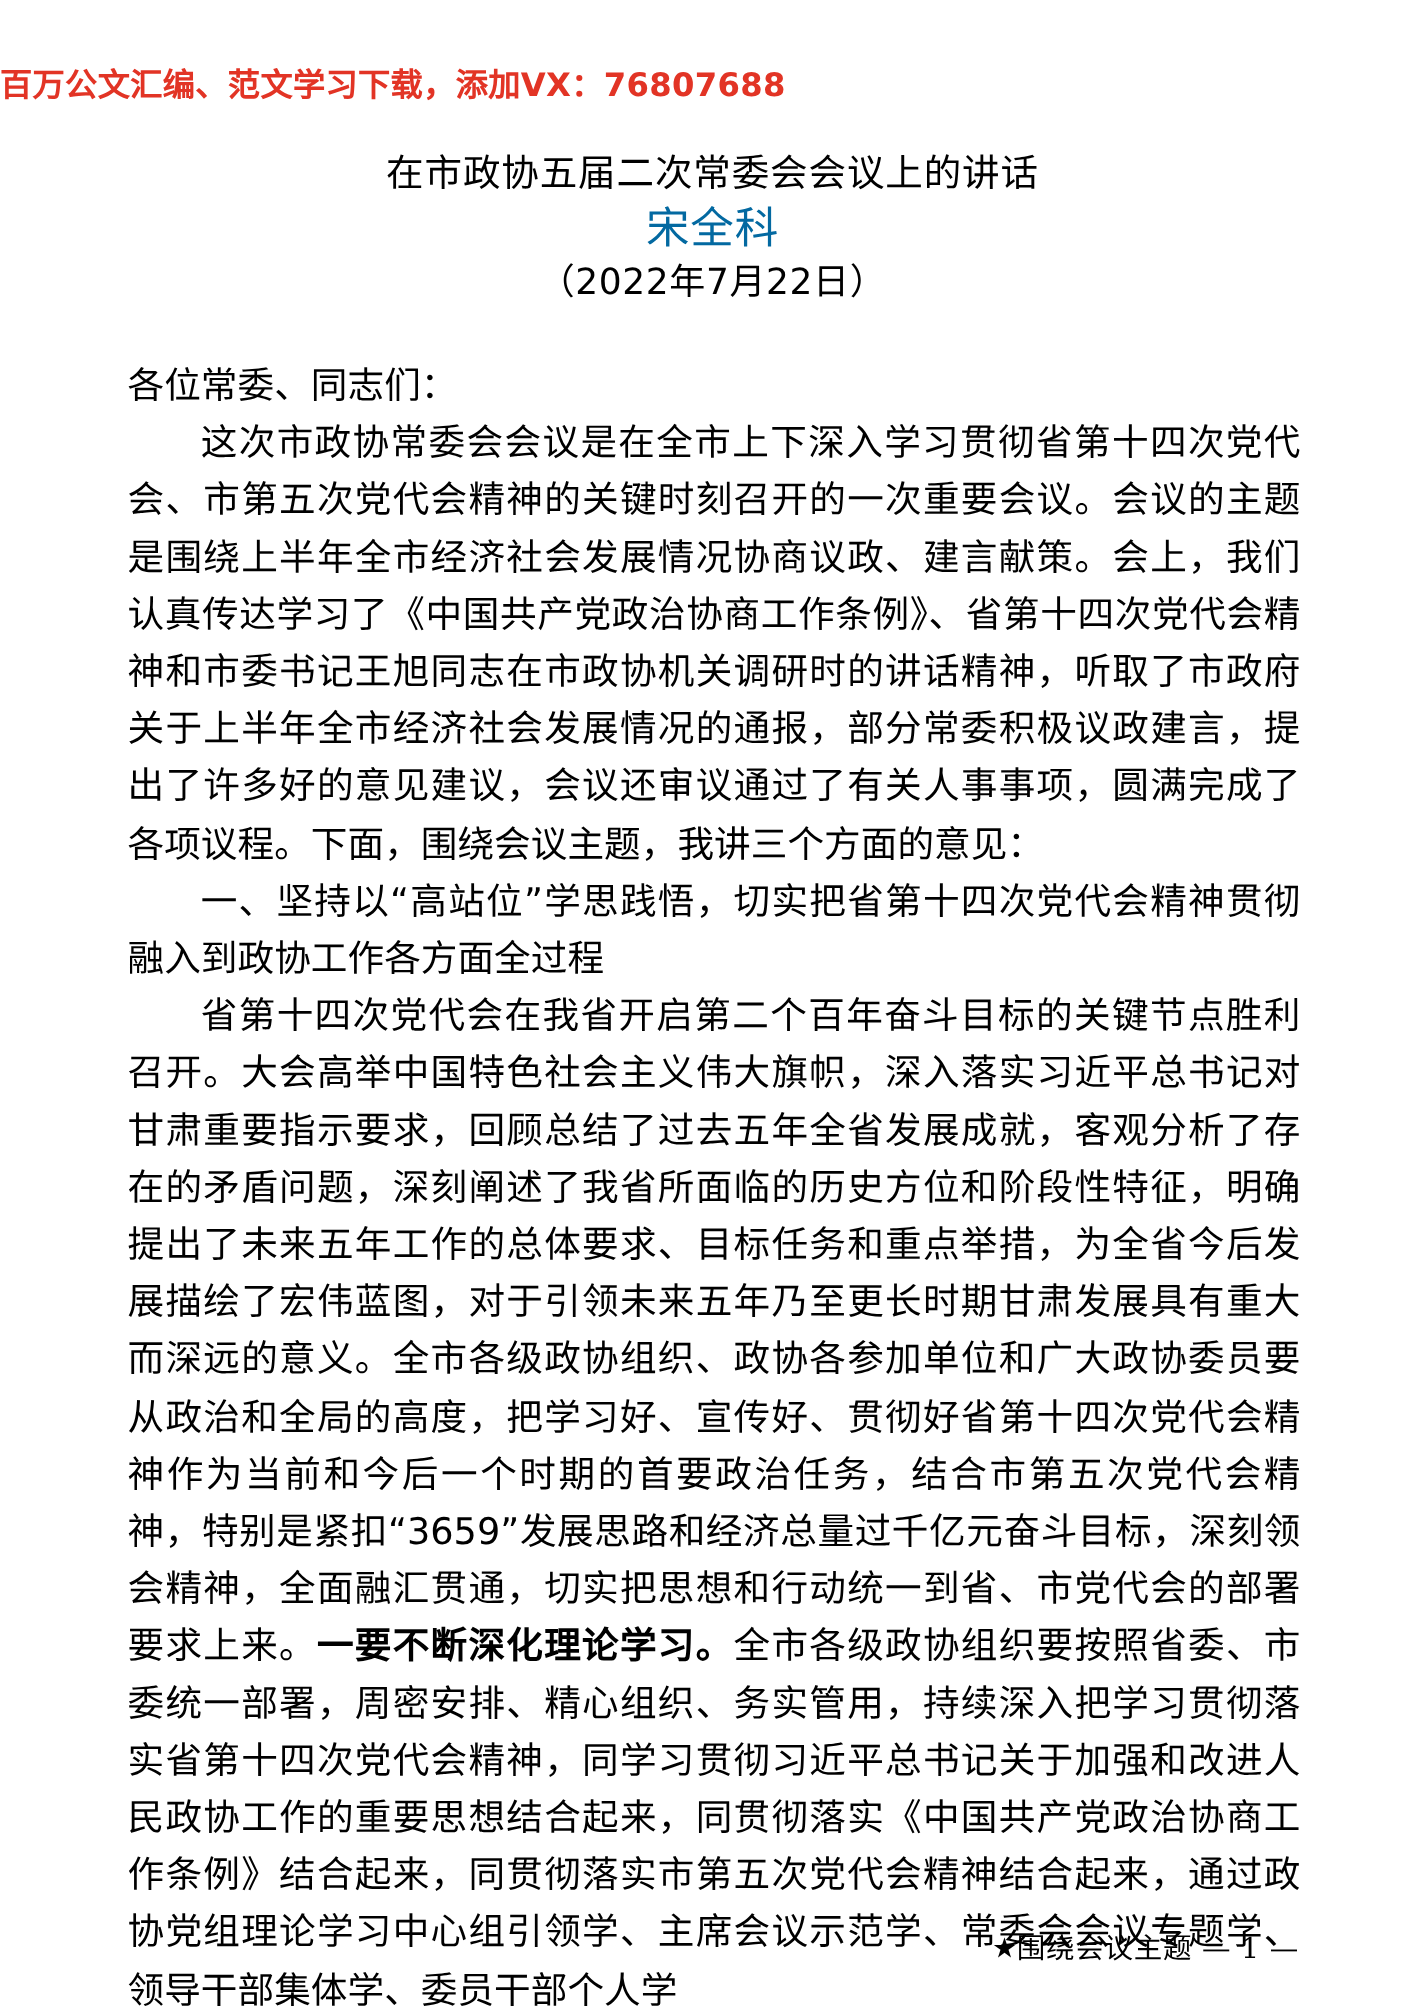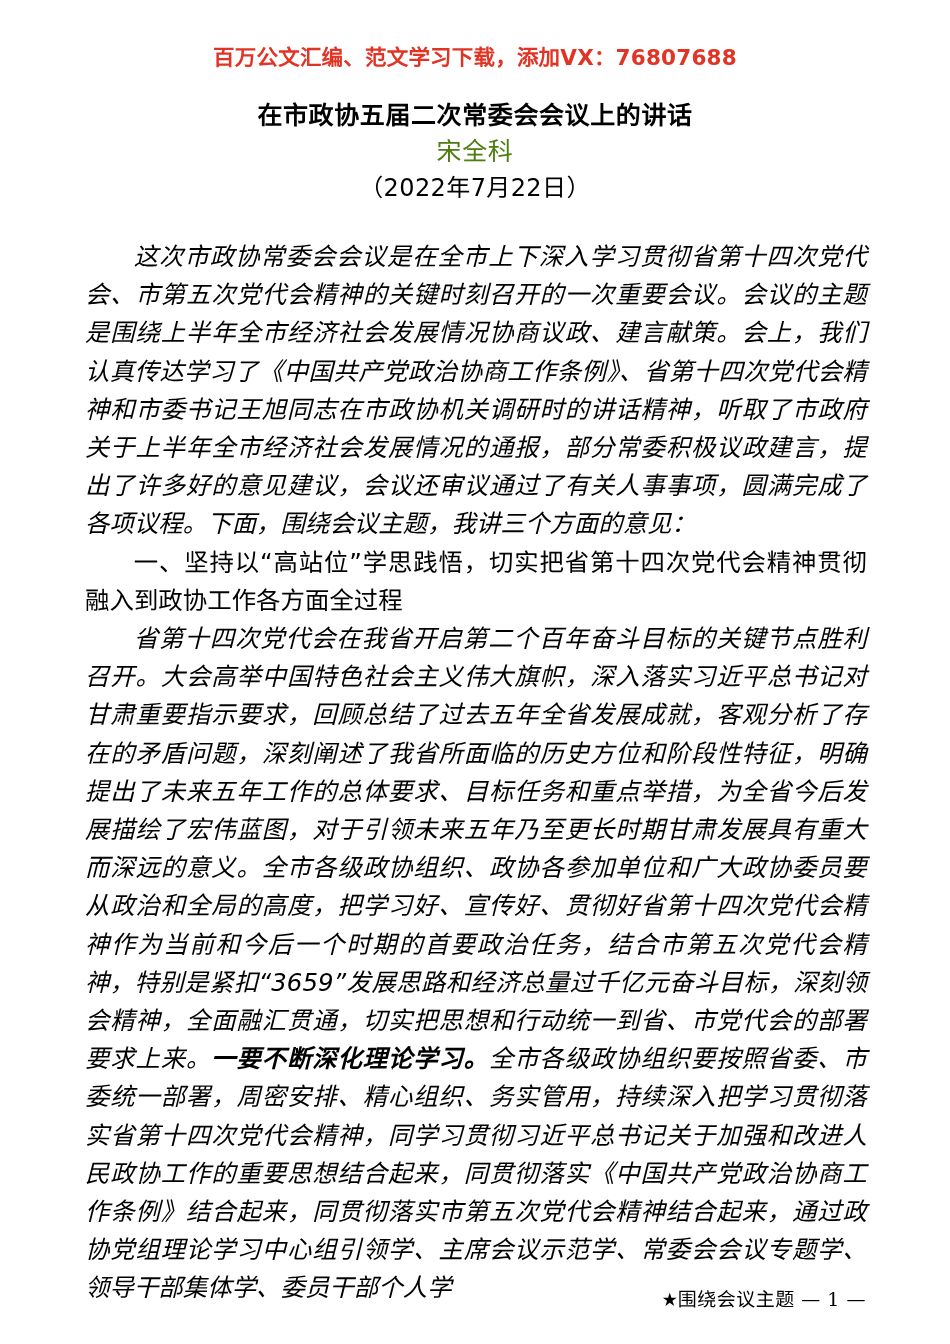--- a/index.html
+++ b/index.html
@@ -27,50 +27,50 @@
     background: #ffffff;
     box-sizing: border-box;
   }
 
   
   .promo-banner {
     position: absolute;
     left: 0;
     top: 44px;
     width: 950px;
-    text-align: center;
+    text-align: left;
     font-size: 21.5px;
     line-height: 28px;
     font-weight: 700;
     letter-spacing: 0.2px;
     color: #e23425;
     white-space: nowrap;
   }
 
   
   .title-block {
     position: absolute;
     left: 0;
     top: 98px;
     width: 950px;
     text-align: center;
   }
   .doc-title {
     font-size: 25px;
     line-height: 36px;
-    font-weight: 700;
+    font-weight: 400;
     letter-spacing: 0.6px;
     color: #000;
   }
   .doc-author {
-    font-size: 25px;
+    font-size: 29px;
     line-height: 36px;
     font-weight: 400;
     letter-spacing: 0.6px;
-    color: #4d7c0f;
+    color: #0369a1;
   }
   .doc-date {
     font-size: 24px;
     line-height: 36px;
     font-weight: 400;
     letter-spacing: 0.4px;
     color: #000;
   }
 
   
@@ -87,21 +87,20 @@
     letter-spacing: 0.05px;
     text-align: justify;
     text-justify: inter-ideograph;
     margin: 0;
     color: #000;
     font-weight: 400;
     word-break: break-all;
   }
   .para.indent {
     text-indent: 2em;
-    font-style: italic;
   }
   .para.heading {
     text-indent: 2em;
     font-weight: 400;
   }
   .bold-run {
     font-weight: 700;
   }
 
   
@@ -132,20 +131,21 @@
   <div class="promo-banner">百万公文汇编、范文学习下载，添加VX：76807688</div>
 
   <div class="title-block">
     <div class="doc-title">在市政协五届二次常委会会议上的讲话</div>
     <div class="doc-author">宋全科</div>
     <div class="doc-date">（2022年7月22日）</div>
   </div>
 
   <div class="body-area">
 
+    <p class="para">各位常委、同志们：</p>
 
     <p class="para indent">这次市政协常委会会议是在全市上下深入学习贯彻省第十四次党代会、市第五次党代会精神的关键时刻召开的一次重要会议。会议的主题是围绕上半年全市经济社会发展情况协商议政、建言献策。会上，我们认真传达学习了《中国共产党政治协商工作条例》、省第十四次党代会精神和市委书记王旭同志在市政协机关调研时的讲话精神，听取了市政府关于上半年全市经济社会发展情况的通报，部分常委积极议政建言，提出了许多好的意见建议，会议还审议通过了有关人事事项，圆满完成了各项议程。下面，围绕会议主题，我讲三个方面的意见：</p>
 
     <p class="para heading">一、坚持以“高站位”学思践悟，切实把省第十四次党代会精神贯彻融入到政协工作各方面全过程</p>
 
     <p class="para indent"><span>省第十四次党代会在我省开启第二个百年奋斗目标的关键节点胜利召开。大会高举中国特色社会主义伟大旗帜，深入落实习近平总书记对甘肃重要指示要求，回顾总结了过去五年全省发展成就，客观分析了存在的矛盾问题，深刻阐述了我省所面临的历史方位和阶段性特征，明确提出了未来五年工作的总体要求、目标任务和重点举措，为全省今后发展描绘了宏伟蓝图，对于引领未来五年乃至更长时期甘肃发展具有重大而深远的意义。全市各级政协组织、政协各参加单位和广大政协委员要从政治和全局的高度，把学习好、宣传好、贯彻好省第十四次党代会精神作为当前和今后一个时期的首要政治任务，结合市第五次党代会精神，特别是紧扣“3659”发展思路和经济总量过千亿元奋斗目标，深刻领会精神，全面融汇贯通，切实把思想和行动统一到省、市党代会的部署要求上来。</span><span class="bold-run">一要不断深化理论学习。</span><span>全市各级政协组织要按照省委、市委统一部署，周密安排、精心组织、务实管用，持续深入把学习贯彻落实省第十四次党代会精神，同学习贯彻习近平总书记关于加强和改进人民政协工作的重要思想结合起来，同贯彻落实《中国共产党政治协商工作条例》结合起来，同贯彻落实市第五次党代会精神结合起来，通过政协党组理论学习中心组引领学、主席会议示范学、常委会会议专题学、领导干部集体学、委员干部个人学</span></p>
 
   </div>
 
   <div class="footer">

